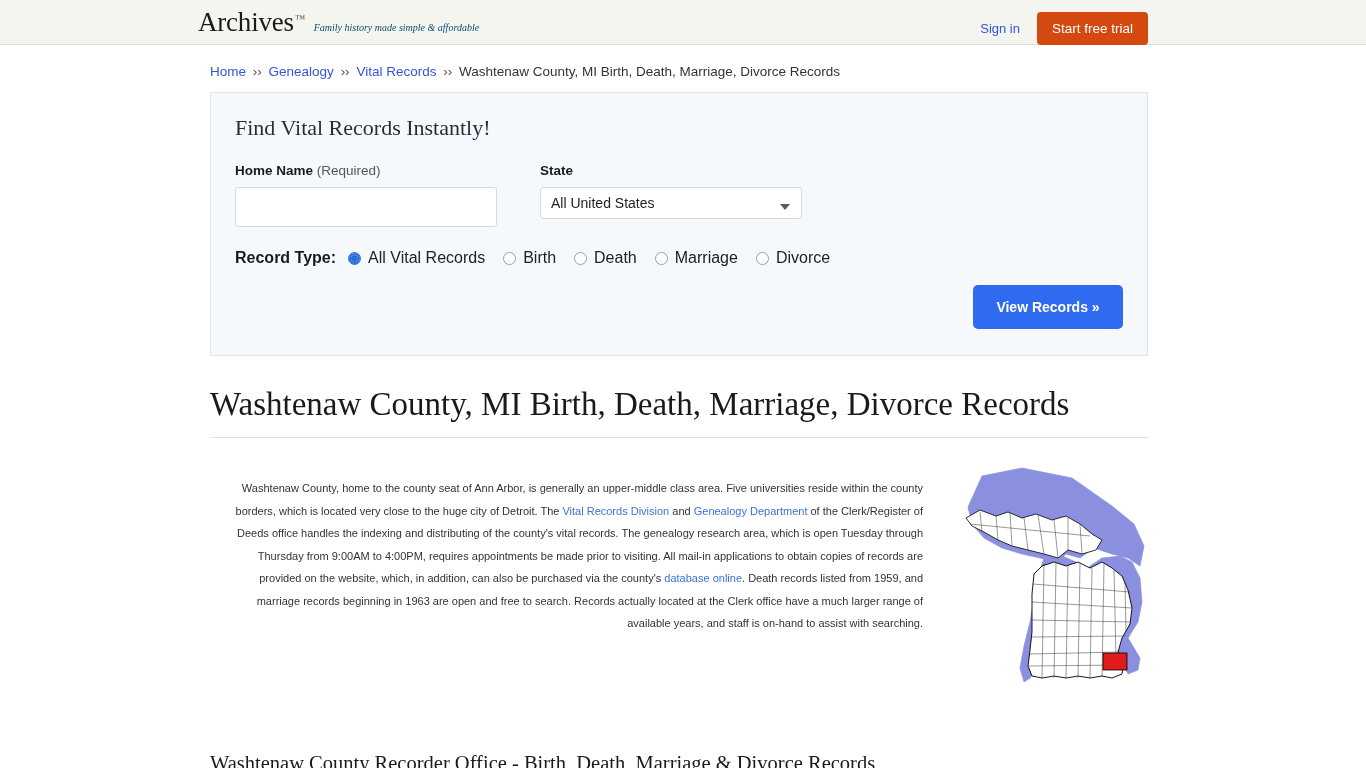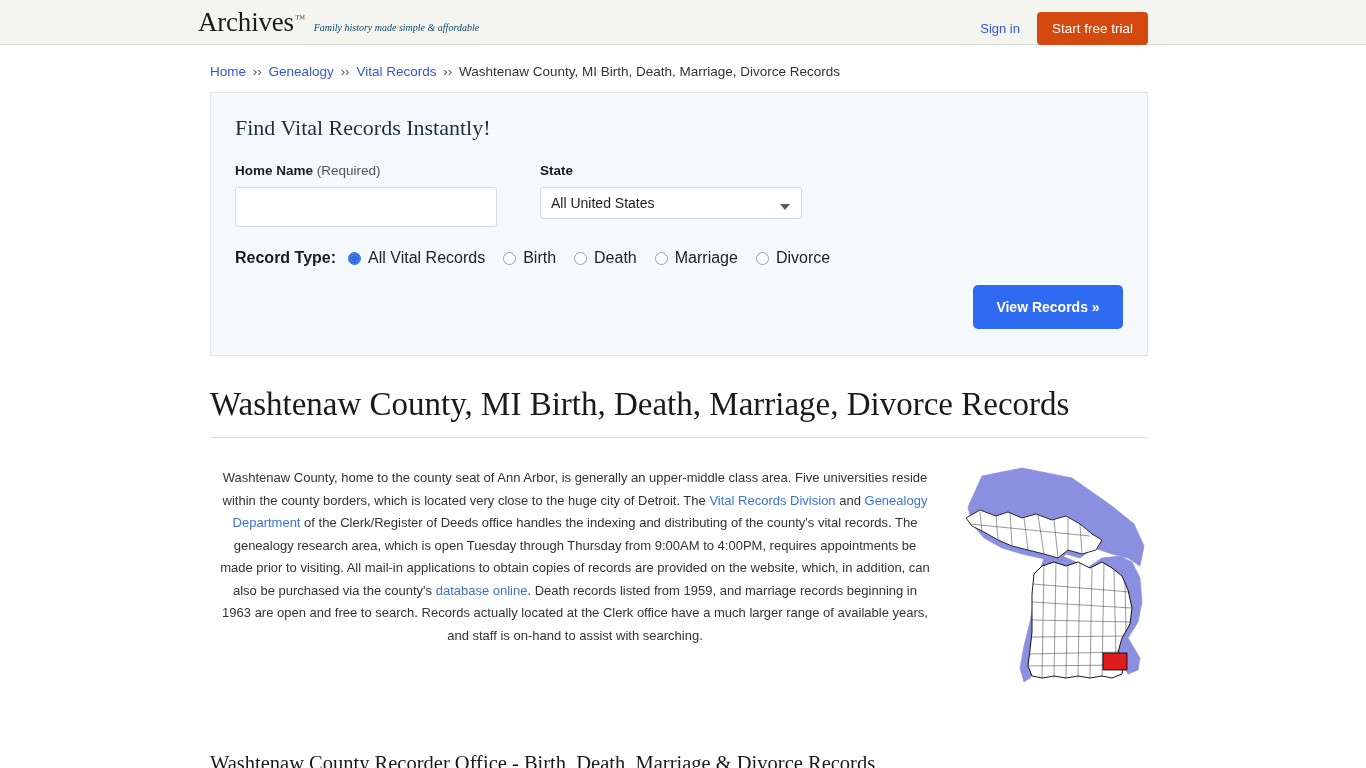--- a/index.html
+++ b/index.html
@@ -246,25 +246,25 @@
   
   .content-area {
     display: flex;
     margin-top: 22px;
   }
   .content-text {
     width: 730px;
     flex: none;
   }
   .body-para {
-    font-size: 13px;
+    font-size: 11px;
     line-height: 22.5px;
     color: #333;
-    margin: 7px;
-    text-align: center;
+    margin: 17px;
+    text-align: right;
   }
   .body-para a {
     color: #3b72d9;
     text-decoration: none;
     cursor: pointer;
   }
   .map-col {
     flex: none;
     margin-left: 22px;
     padding-top: 2px;

